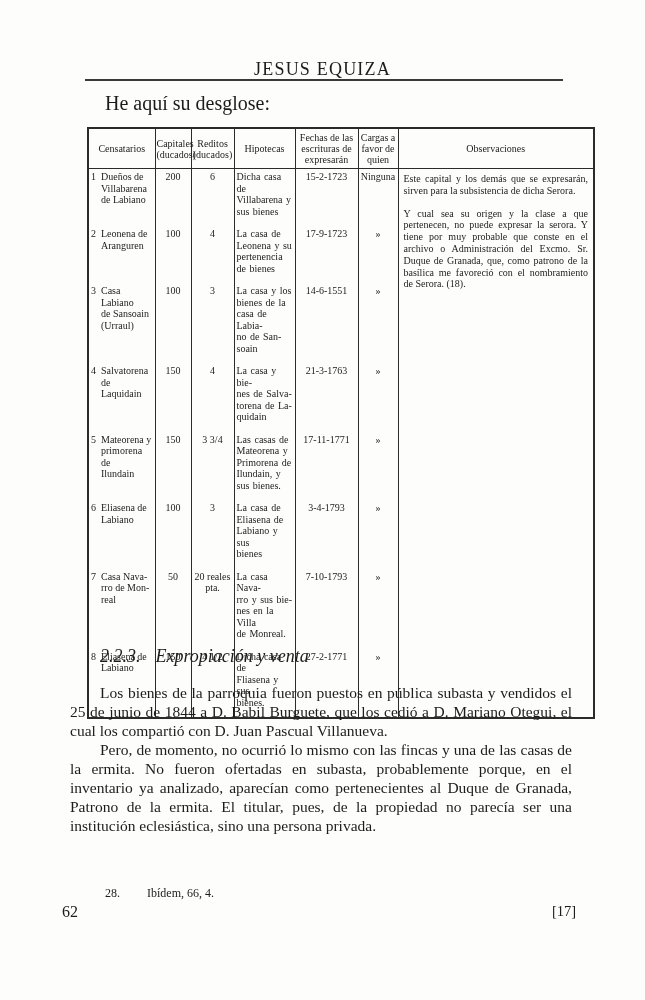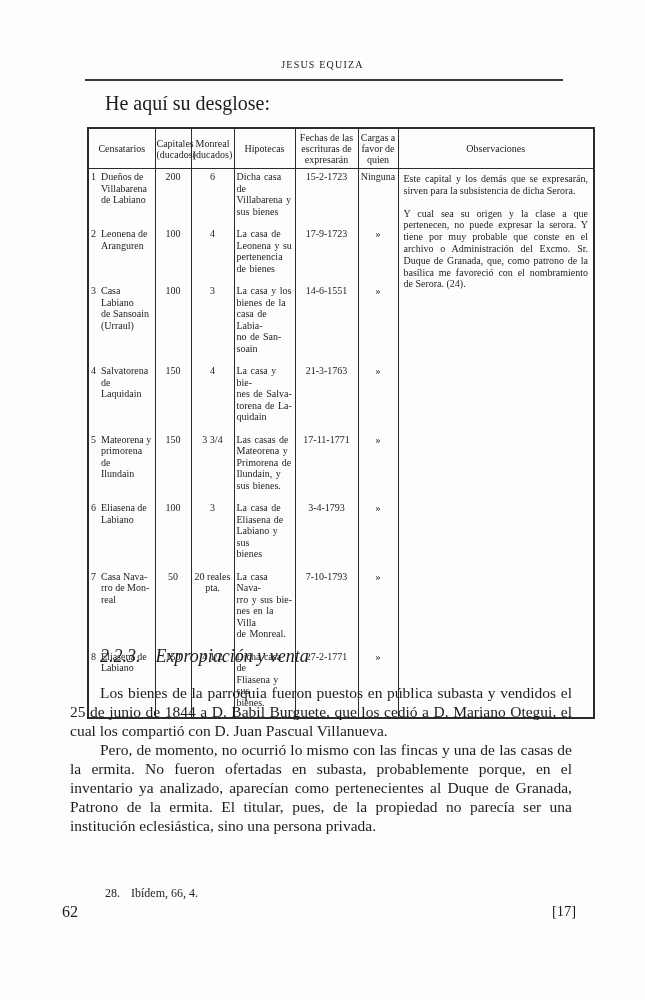--- a/index.html
+++ b/index.html
@@ -9,21 +9,21 @@
     background:#fdfdfb;
     font-family:"Liberation Serif", serif;
     color:#1c1c1c;
     -webkit-font-smoothing:antialiased;
   }
   .page{position:relative;width:645px;height:1000px;overflow:hidden;}
 
   
   .running-header{
     position:absolute;top:59px;left:0;width:100%;
-    text-align:center;font-size:10px;letter-spacing:1.2px;
+    text-align:center;font-size:18px;letter-spacing:1.2px;
   }
   .header-rule{
     position:absolute;top:79px;left:85px;width:478px;height:2px;
     background:#3a3a3a;
   }
 
   
   .intro{
     position:absolute;top:92px;left:105px;
     font-size:20px;
@@ -66,21 +66,21 @@
   .section-heading{
     margin:21px 0 17px 0;
     font-style:italic;font-size:18px;text-indent:30px;
   }
   .section-heading .sec-num{margin-right:15px;}
 
   
   .footnote{
     position:absolute;top:886px;left:105px;font-size:12px;
   }
-  .footnote .fn-num{margin-right:11px;text-align:center;}
+  .footnote .fn-num{margin-right:27px;text-align:center;}
   .folio-left{position:absolute;top:903px;left:62px;font-size:16px;}
   .folio-right{position:absolute;top:903px;left:552px;font-size:14.5px;}
 </style>
 </head>
 <body>
 
 <div class="page">
 
   <div class="running-header">JESUS EQUIZA</div>
   <div class="header-rule"></div>
@@ -95,21 +95,21 @@
           <col style="width:43px">
         <col style="width:61px">
           <col style="width:63px">
           <col style="width:40px">
         <col style="width:196px">
       </colgroup>
       <thead>
         <tr>
           <th>Censatarios</th>
           <th>Capitales (ducados)</th>
-          <th>Monreal (ducados)</th>
+          <th>Reditos (ducados)</th>
           <th>Hipotecas</th>
           <th>Fechas de las escrituras de expresarán</th>
           <th>Cargas a favor de quien</th>
           <th>Observaciones</th>
         </tr>
       </thead>
       <tbody>
         <tr>
           <td>
               <div class="cens">
@@ -121,21 +121,21 @@
             </td>
           <td class="c-capital">200</td>
           <td class="c-redito cell-pre">6</td>
           <td class="c-hipoteca cell-pre">Dicha casa de
 Villabarena y
 sus bienes</td>
           <td class="c-fecha">15-2-1723</td>
           <td class="c-carga">Ninguna</td>
           <td class="c-obs" rowspan="8">
             <p class="obs-p">Este capital y los demás que se expresarán, sirven para la subsistencia de dicha Serora.</p>
-            <p class="obs-p">Y cual sea su origen y la clase a que pertenecen, no puede expresar la serora. Y tiene por muy probable que conste en el archivo o Administración del Excmo. Sr. Duque de Granada, que, como patrono de la basílica me favoreció con el nombramiento de Serora. (24).</p>
+            <p class="obs-p">Y cual sea su origen y la clase a que pertenecen, no puede expresar la serora. Y tiene por muy probable que conste en el archivo o Administración del Excmo. Sr. Duque de Granada, que, como patrono de la basílica me favoreció con el nombramiento de Serora. (18).</p>
           </td>
         </tr>
         <tr>
           <td>
               <div class="cens">
                 <span class="num">2</span>
                 <span class="name cell-pre">Leonena de
 Aranguren</span>
               </div>
             </td>

